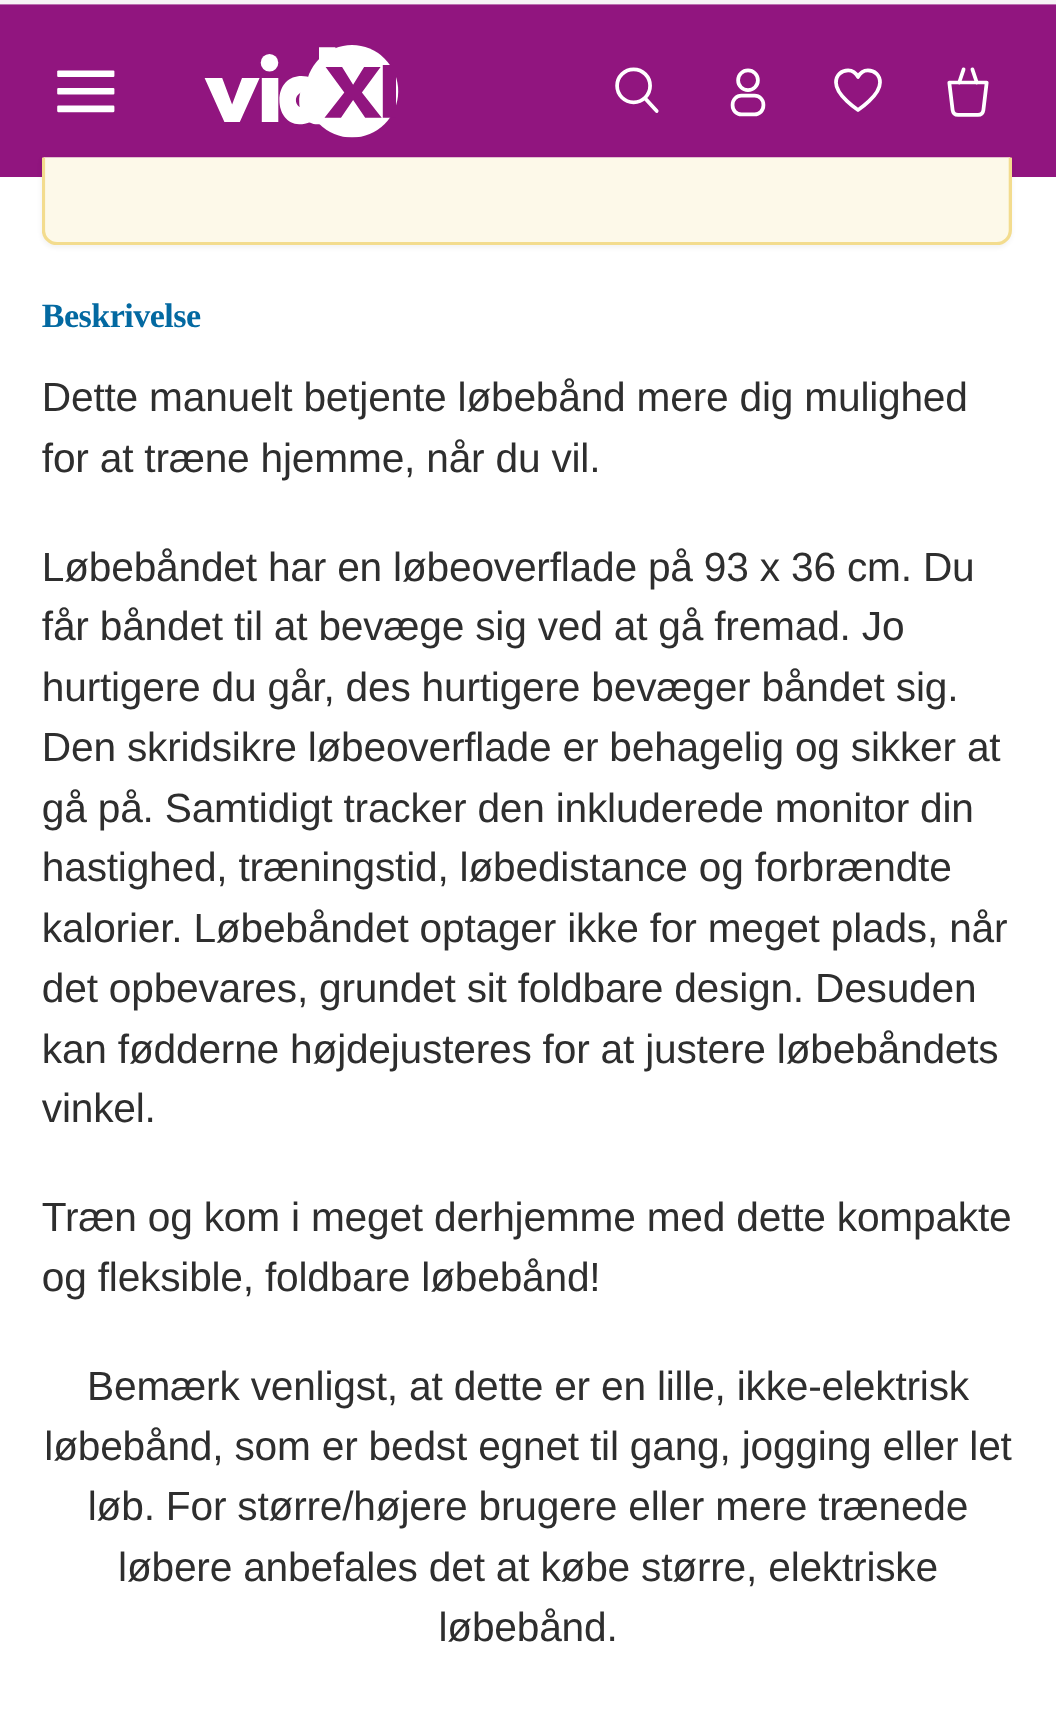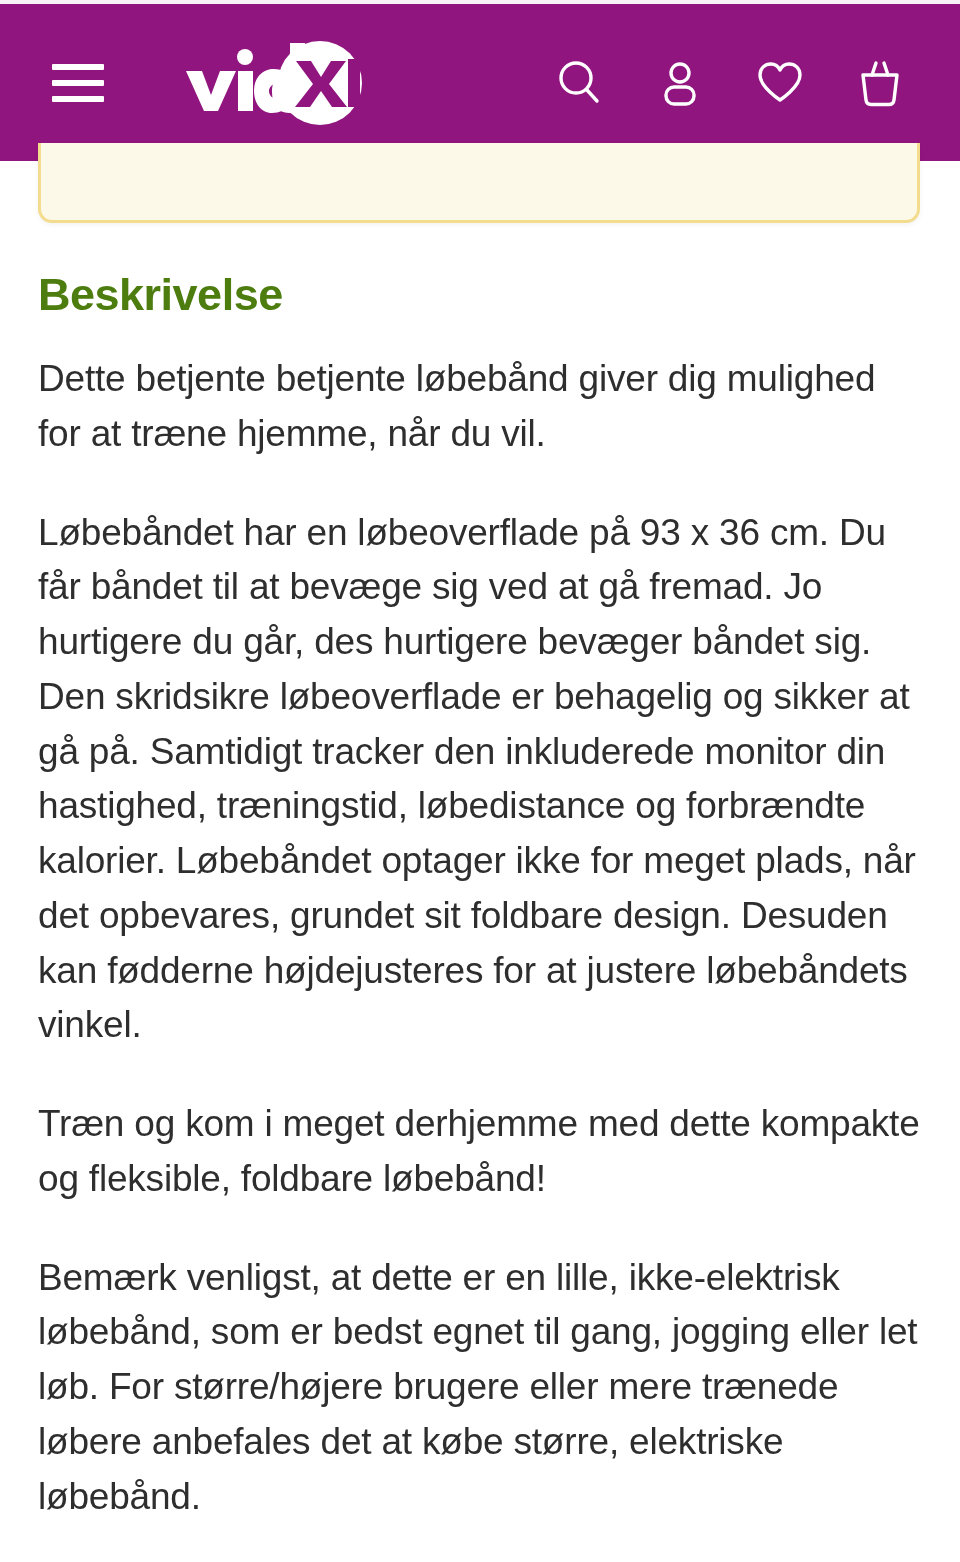--- a/index.html
+++ b/index.html
@@ -99,40 +99,41 @@
     box-sizing: border-box;
     box-shadow: 0 2px 5px rgba(0,0,0,0.05);
   }
 
   
   .description {
     padding: 0 38px;
     box-sizing: border-box;
   }
   .desc-title {
-    font-size: 45px;
+    font-size: 31px;
     font-weight: bold;
-    color: #4d7c0f;
+    color: #0369a1;
     letter-spacing: -0.5px;
     margin: 0;
     padding-top: 12px;
     line-height: 1.2;
+    font-family: Liberation Serif, serif;
   }
   .desc-body {
     margin-top: 30px;
   }
   .desc-para {
     font-size: 37px;
     line-height: 1.48;
     color: #2e2e2e;
     margin: 0 0 44px 0;
     letter-spacing: -0.2px;
     word-spacing: 0px;
   }
-  .desc-para:last-child { margin-bottom: 0; }
+  .desc-para:last-child { margin-bottom: 0; text-align: center; }
 </style>
 </head>
 <body>
 
 <div class="top-strip"></div>
 
 <header class="site-header">
 
   <div class="hamburger">
     <span></span>
@@ -200,18 +201,18 @@
 </header>
 
 <div class="notice-area">
   <div class="notice-banner"></div>
 </div>
 
 <main class="description">
   <h2 class="desc-title">Beskrivelse</h2>
 
   <div class="desc-body">
-    <p class="desc-para">Dette betjente betjente løbebånd giver dig mulighed for at træne hjemme, når du vil.</p>
+    <p class="desc-para">Dette manuelt betjente løbebånd mere dig mulighed for at træne hjemme, når du vil.</p>
     <p class="desc-para">Løbebåndet har en løbeoverflade på 93 x 36 cm. Du får båndet til at bevæge sig ved at gå fremad. Jo hurtigere du går, des hurtigere bevæger båndet sig. Den skridsikre løbeoverflade er behagelig og sikker at gå på. Samtidigt tracker den inkluderede monitor din hastighed, træningstid, løbedistance og forbrændte kalorier. Løbebåndet optager ikke for meget plads, når det opbevares, grundet sit foldbare design. Desuden kan fødderne højdejusteres for at justere løbebåndets vinkel.</p>
     <p class="desc-para">Træn og kom i meget derhjemme med dette kompakte og fleksible, foldbare løbebånd!</p>
     <p class="desc-para">Bemærk venligst, at dette er en lille, ikke-elektrisk løbebånd, som er bedst egnet til gang, jogging eller let løb. For større/højere brugere eller mere trænede løbere anbefales det at købe større, elektriske løbebånd.</p>
   </div>
 </main>
 
 </body></html>

